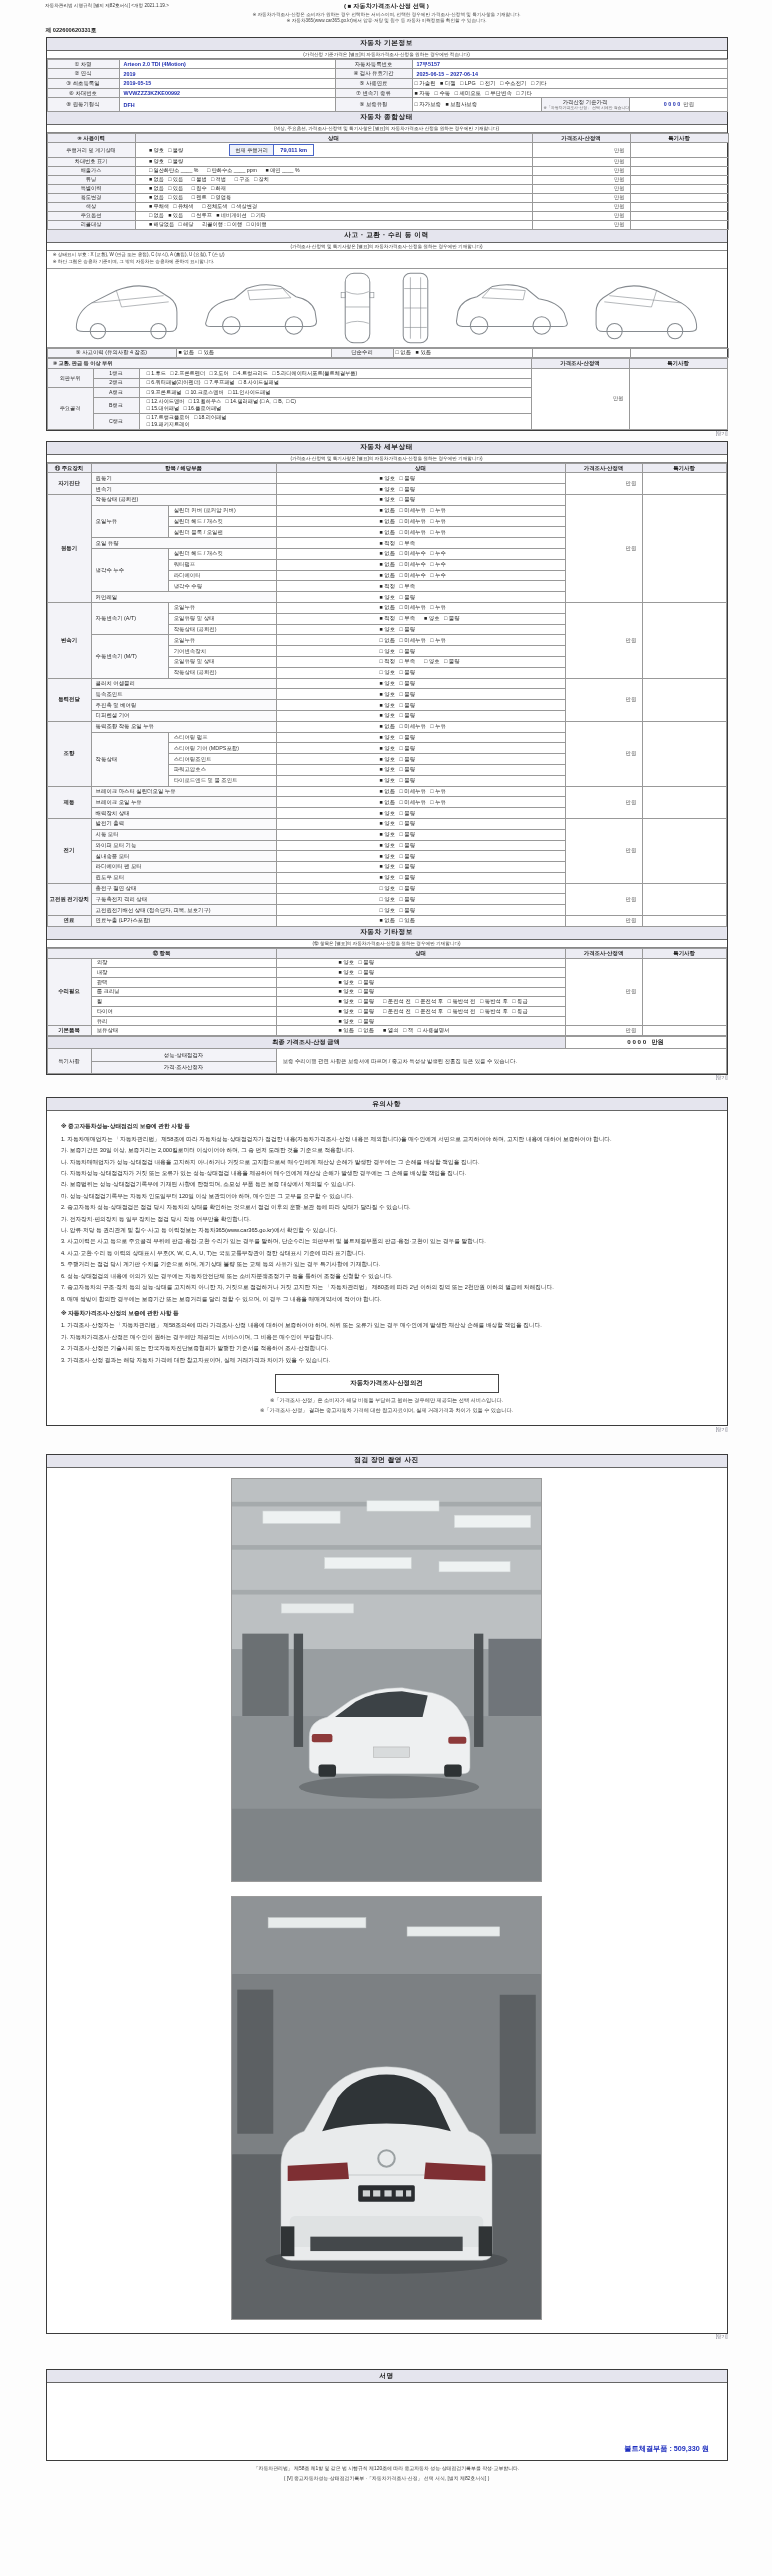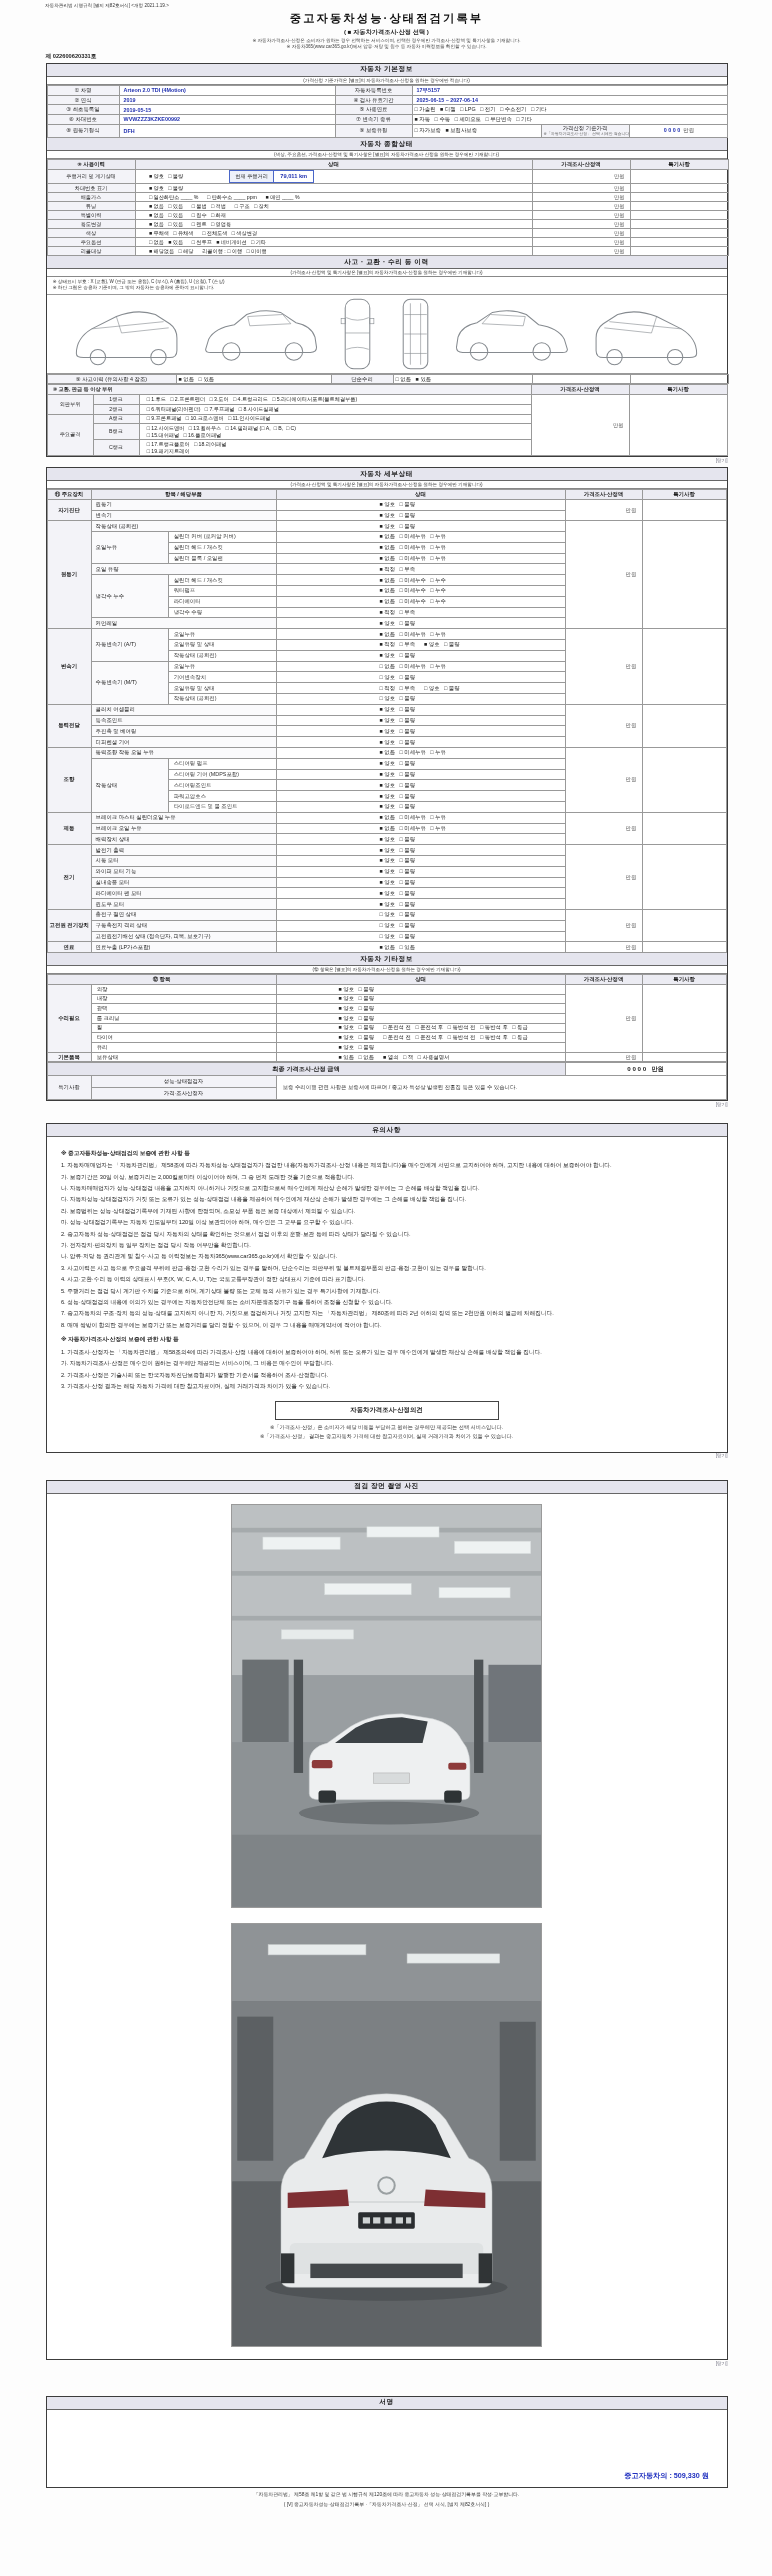--- a/index.html
+++ b/index.html
@@ -64,21 +64,20 @@
   .sign-body{height:77px;position:relative;}
   .fee{position:absolute;right:17.5px;bottom:6.2px;font-size:7.2px;font-weight:bold;color:#1f2fbf;}
   .footer-line{text-align:center;font-size:4.9px;color:#333;margin-top:3.6px;}
 </style>
 </head>
 <body>
 
 <div class="page">
 
   <div class="law-note">자동차관리법 시행규칙 [별지 제82호서식] &lt;개정 2021.1.19.&gt;</div>
-  <div class="doc-title">중고자동차성능·상태점검기록부</div>
   <div class="doc-subtitle">( ■ 자동차가격조사·산정 선택 )</div>
   <div class="doc-notice">※ 자동차가격조사·산정은 소비자가 원하는 경우 선택하는 서비스이며, 선택한 경우에만 가격조사·산정액 및 특기사항을 기재합니다.</div>
   <div class="doc-notice">※ 자동차365(www.car365.go.kr)에서 압류·저당 및 침수 등 자동차 이력정보를 확인할 수 있습니다.</div>
   <div class="doc-no">제 022600620331호</div>
 
   <div class="panel">
     <div class="sec-title">자동차 기본정보</div>
     <div class="sec-note">(가격산정 기준가격은 [별표]의 자동차가격조사·산정을 원하는 경우에만 적습니다)</div>
     <table class="basic">
       <colgroup>
@@ -753,20 +752,20 @@
         <rect x="95" y="640" width="26" height="58" fill="#303436"></rect>
         <rect x="479" y="640" width="26" height="58" fill="#303436"></rect>
       </svg>
     </div>
   </div>
   <div class="collapse-row"><span>[닫기]</span></div>
 
   <div class="panel sign-panel">
     <div class="sec-title">서명</div>
     <div class="sign-body">
-      <span class="fee"><span>중고자동차의 :</span> <span>509,330 원</span></span>
+      <span class="fee"><span>볼트체결부품 :</span> <span>509,330 원</span></span>
     </div>
   </div>
   <div class="footer-line">「자동차관리법」 제58조 제1항 및 같은 법 시행규칙 제120조에 따라 중고자동차 성능·상태점검기록부를 작성·교부합니다.</div>
   <div class="footer-line">( [V] 중고자동차성능·상태점검기록부 ·「자동차가격조사·산정」 선택 서식, [별지 제82호서식] )</div>
 
 </div>
 
 
 </body></html>

